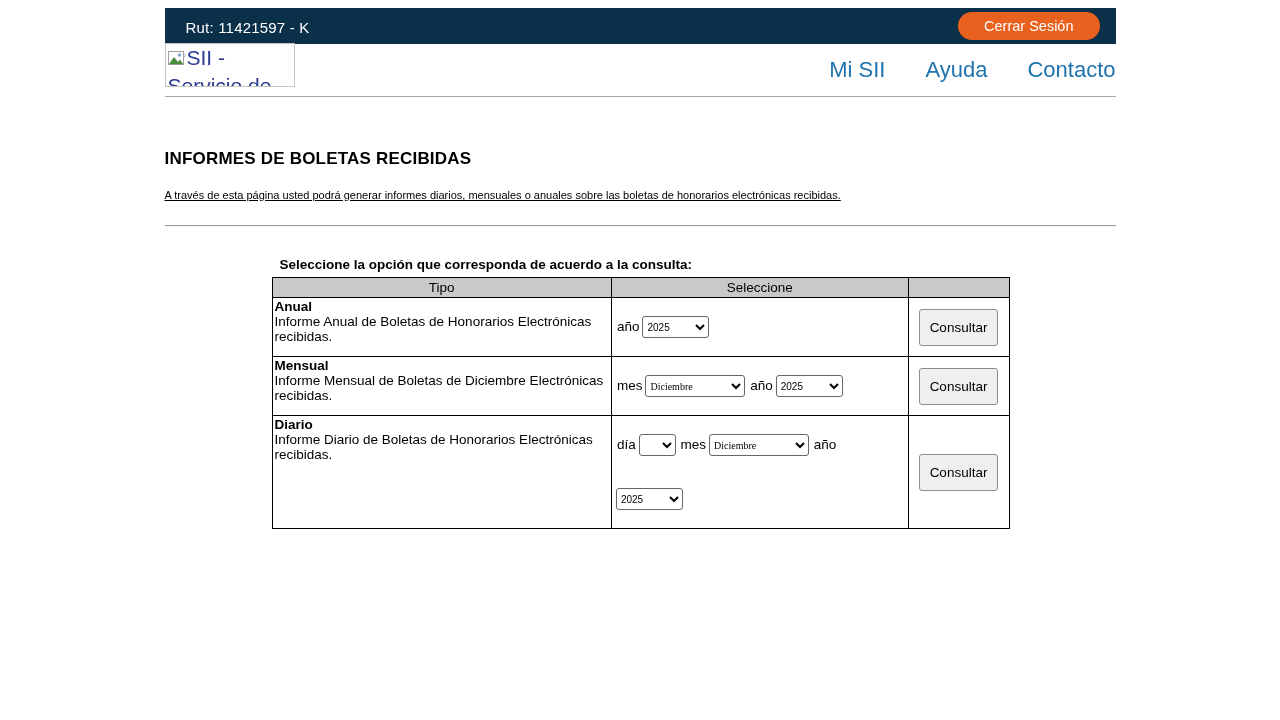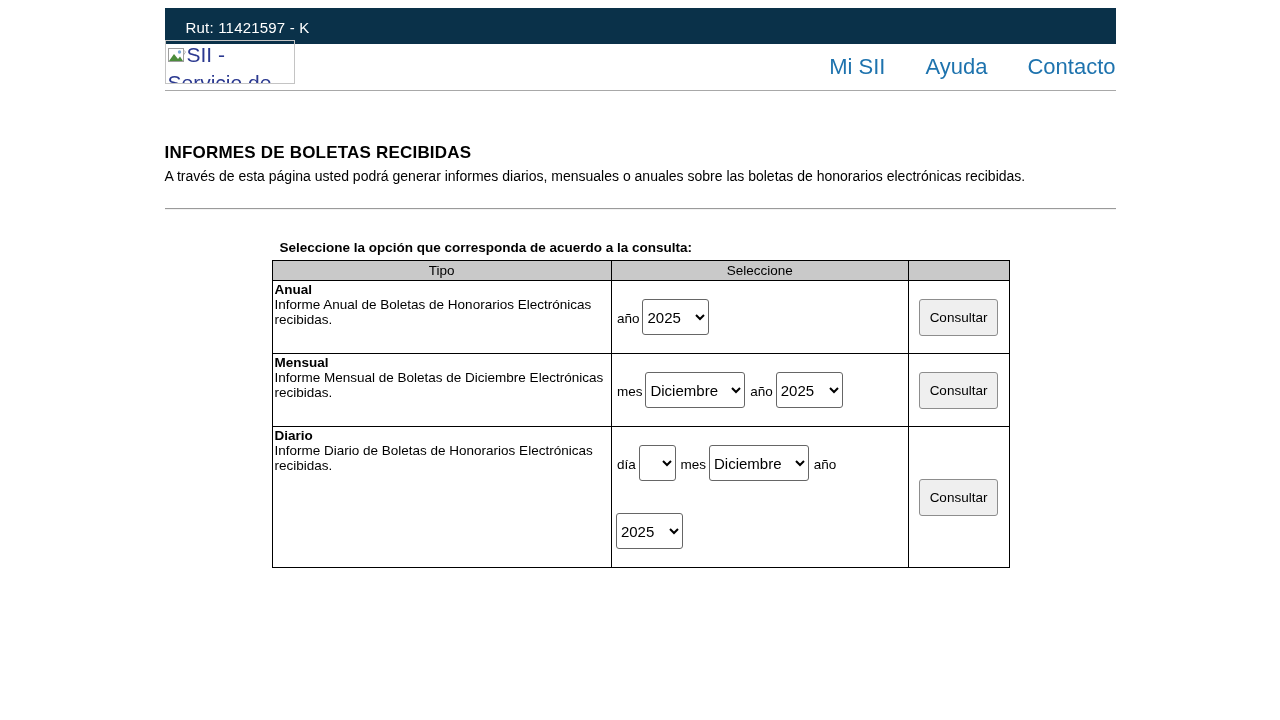--- a/index.html
+++ b/index.html
@@ -43,21 +43,21 @@
     border:none;
     border-radius:15px;
     font-family:inherit;
     font-size:14.5px;
     padding:6px 26px;
     cursor:pointer;
   }
 
   
   .header{
-    height:47px;
+    height:53px;
     display:flex;
     align-items:center;
     justify-content:space-between;
     border-bottom:1px solid #a8a8a8;
   }
   .logo-box{
     width:130px;
     height:44px;
     margin-top:-10px;
     border:1px solid #c4c4c4;
@@ -79,22 +79,23 @@
   }
 
   
   .page-title{
     margin:52px 0 0 0;
     font-size:17px;
     font-weight:bold;
     letter-spacing:.2px;
   }
   .page-desc{
-    margin-top:5px;
-    font-size:14px;
+    margin-top:20px;
+    font-size:11px;
+    text-decoration:underline;
   }
   hr.divider{
     margin:24px 0 0 0;
     border:none;
     border-top:1px solid #9a9a9a;
     border-bottom:1px solid #f2f2f2;
     height:0;
   }
   .prompt{
     margin:30px 0 5px 115px;
@@ -133,49 +134,50 @@
     vertical-align:middle;
     padding:2px 4px;
   }
   td.c-sel .lbl{margin:0 3px 0 1px;}
   td.c-btn{
     text-align:center;
     vertical-align:middle;
   }
   select{
     font-family:inherit;
-    font-size:15px;
-    height:36px;
+    font-size:10px;
+    height:22px;
     background:#fff;
     border:1px solid #666;
     border-radius:3px;
     margin:16px 0;
   }
   .sel-year{width:67px;}
-  .sel-month{width:100px;}
+  .sel-month{width:100px;font-family:Liberation Serif, serif;}
   .sel-day{width:37px;padding-left:28px;}
   button.consultar{
     font-family:inherit;
     font-size:13.5px;
     background:#efefef;
     border:1px solid #8d8d8d;
     border-radius:3px;
     padding:2px 10px;
     height:37px;
     cursor:pointer;
     color:#000;
   }
 </style>
 </head>
 <body>
 
 <div class="container">
 
   <div class="topbar">
     <span class="rut">Rut: 11421597 - K</span>
+    <button class="logout-btn">Cerrar Sesión</button>
   </div>
 
   <div class="header">
     <div class="logo-box">
       <span class="broken-icon">
         <svg width="18" height="16" viewBox="0 0 18 16">
           <rect x="0.5" y="0.5" width="15" height="13" fill="#ffffff" stroke="#9e9e9e"></rect>
           <path d="M1 13 L6 6 L10 11 L12 8.5 L15 13 Z" fill="#4c8c3c"></path>
           <circle cx="11.5" cy="4" r="1.7" fill="#7aa7d6"></circle>
           <path d="M15.5 2 L17.5 4 L15.5 7 Z" fill="#ffffff" stroke="#9e9e9e" stroke-width="0.8"></path>

